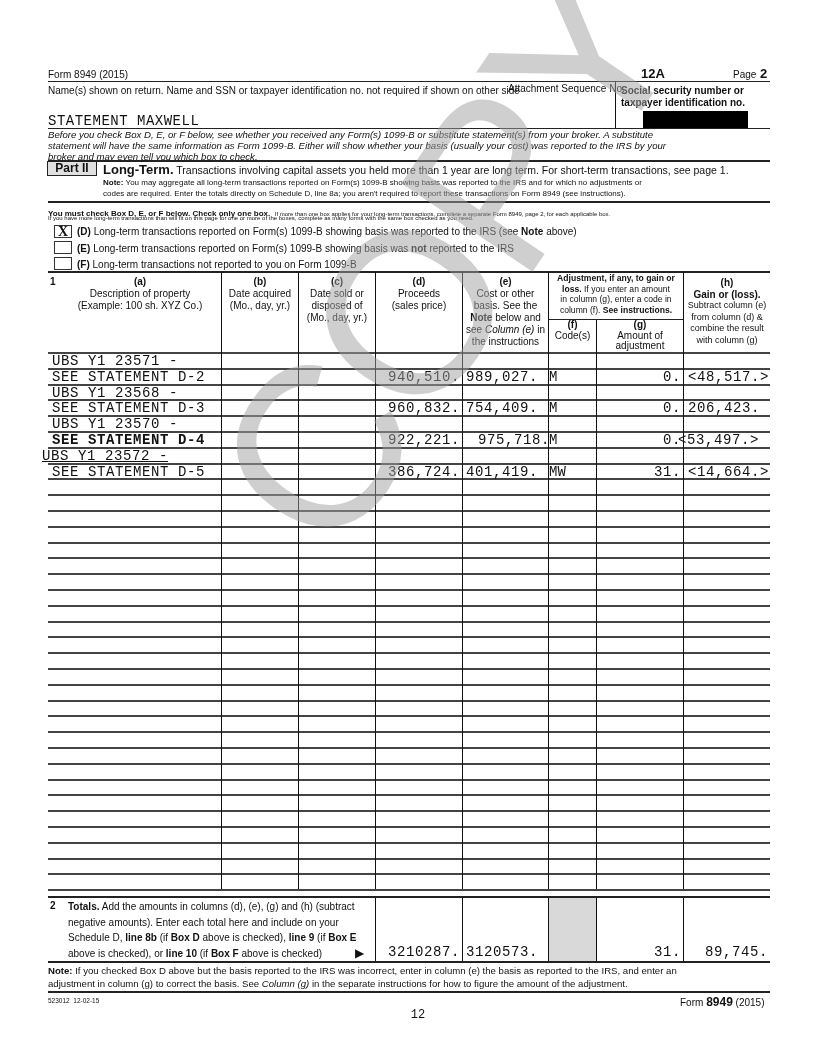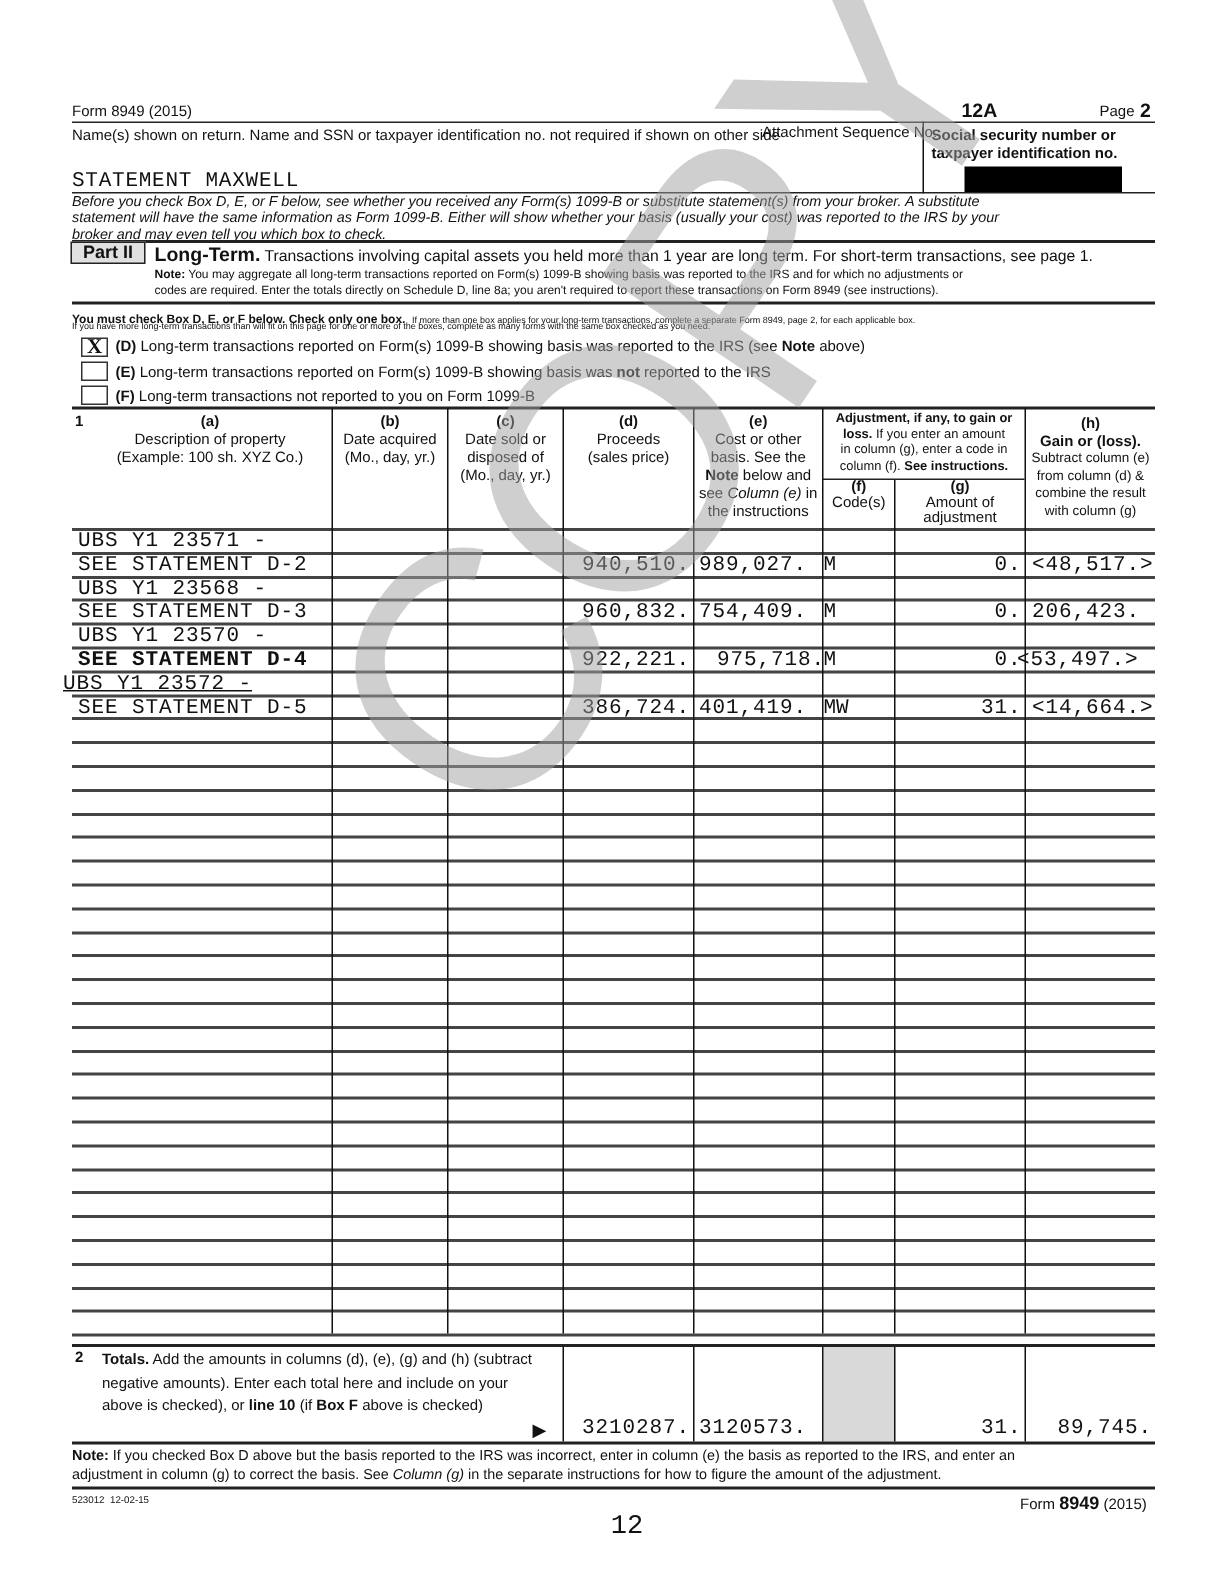--- a/index.html
+++ b/index.html
@@ -250,20 +250,21 @@
       <div class="row-cell" style="left: 597px; top: 463.6px; width: 84px; text-align: right;">31.</div>
       <div class="row-cell" style="left: 688px; top: 463.6px; width: 82px; text-align: left;">&lt;14,664.&gt;</div>
     </div>
   </div>
 
 <div class="hline" style="left:48px;top:896px;width:722px;height:2px;"></div>
 <div class="abs" style="left:50px;top:900px;font-size:10px;font-weight:bold;">2</div>
 <div class="abs" style="left:68px;top:899px;font-size:10px;line-height:15.5px;white-space:nowrap;">
   <div><b>Totals.</b> <span>Add the amounts in columns (d), (e), (g) and (h) (subtract</span></div>
   <div>negative amounts). Enter each total here and include on your</div>
+  <div><span>Schedule D,</span> <b>line 8b</b> <span>(if</span> <b>Box D</b> <span>above is checked),</span> <b>line 9</b> <span>(if</span> <b>Box E</b></div>
   <div><span>above is checked), or</span> <b>line 10</b> <span>(if</span> <b>Box F</b> <span>above is checked)</span></div>
 </div>
 <div class="abs" style="left:355px;top:946px;font-size:12px;">▶</div>
 <div class="abs" style="left:549px;top:898px;width:47px;height:63px;background:#d9d9d9;"></div>
 <div class="vline" style="left:375px;top:898px;height:63px;"></div>
 <div class="vline" style="left:462px;top:898px;height:63px;"></div>
 <div class="vline" style="left:548px;top:898px;height:63px;"></div>
 <div class="vline" style="left:596px;top:898px;height:63px;"></div>
 <div class="vline" style="left:683px;top:898px;height:63px;"></div>
 <div class="row-cell right" style="left:376px;top:944px;width:84px;">3210287.</div>
@@ -276,15 +277,15 @@
   <div><b>Note:</b> <span>If you checked Box D above but the basis reported to the IRS was incorrect, enter in column (e) the basis as reported to the IRS, and enter an</span></div>
   <div><span>adjustment in column (g) to correct the basis. See</span> <i>Column (g)</i> <span>in the separate instructions for how to figure the amount of the adjustment.</span></div>
 </div>
 <div class="hline" style="left:48px;top:991px;width:722px;height:2px;"></div>
 <div class="abs" style="left:48px;top:997px;font-size:6.5px;white-space:pre;">523012  12-02-15</div>
 <div class="abs" style="left:680px;top:995px;font-size:10px;white-space:nowrap;">
   <span>Form</span>
   <b style="font-size:12px;">8949</b>
   <span>(2015)</span>
 </div>
-<div class="abs mono" style="left:398px;top:1008px;width:40px;text-align:center;font-size:18px;">12</div>
+<div class="abs mono" style="left:398px;top:1008px;width:40px;text-align:center;font-size:12px;">12</div>
 
 <div class="watermark">COPY</div>
 
 </body></html>

